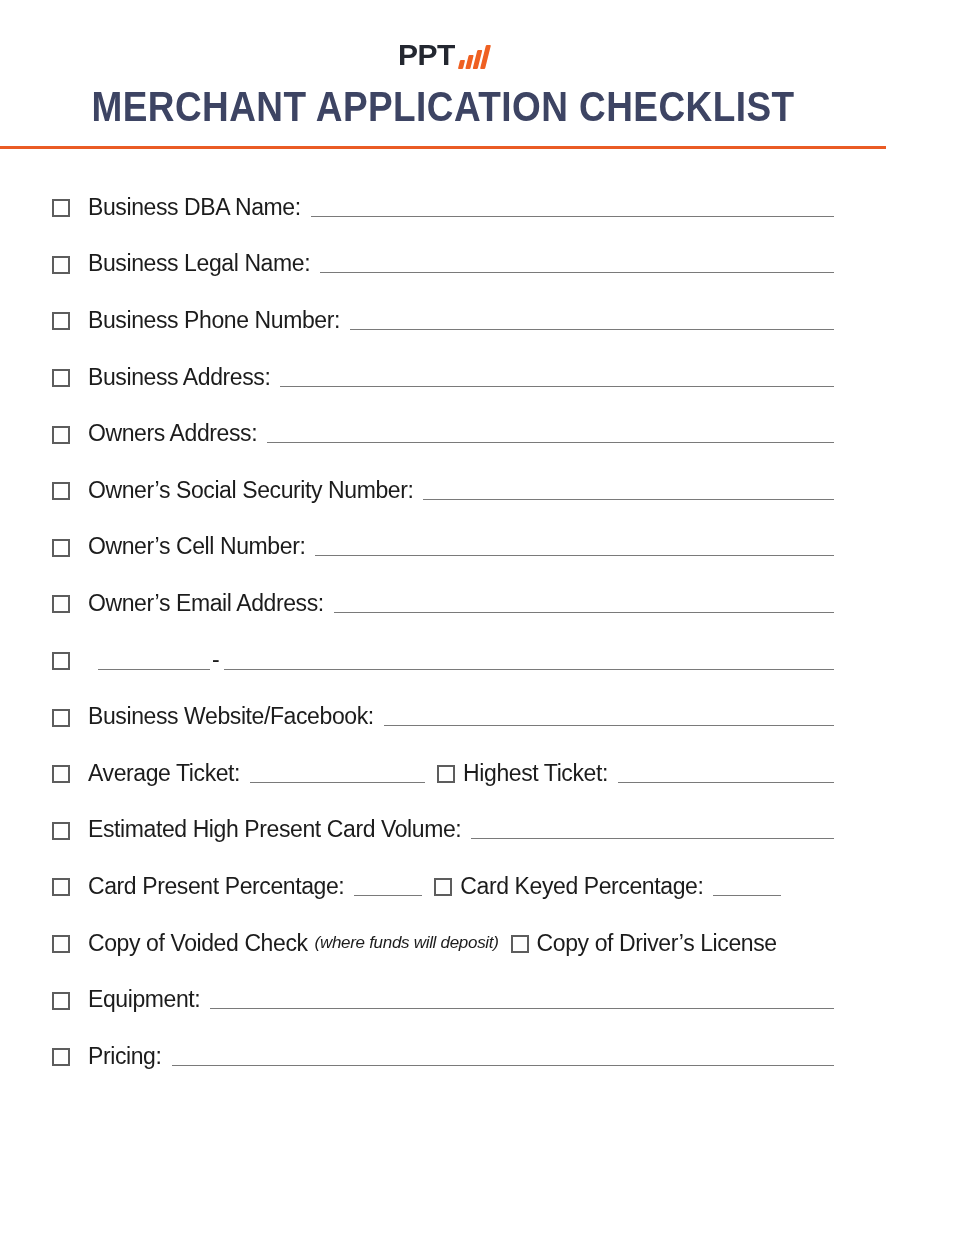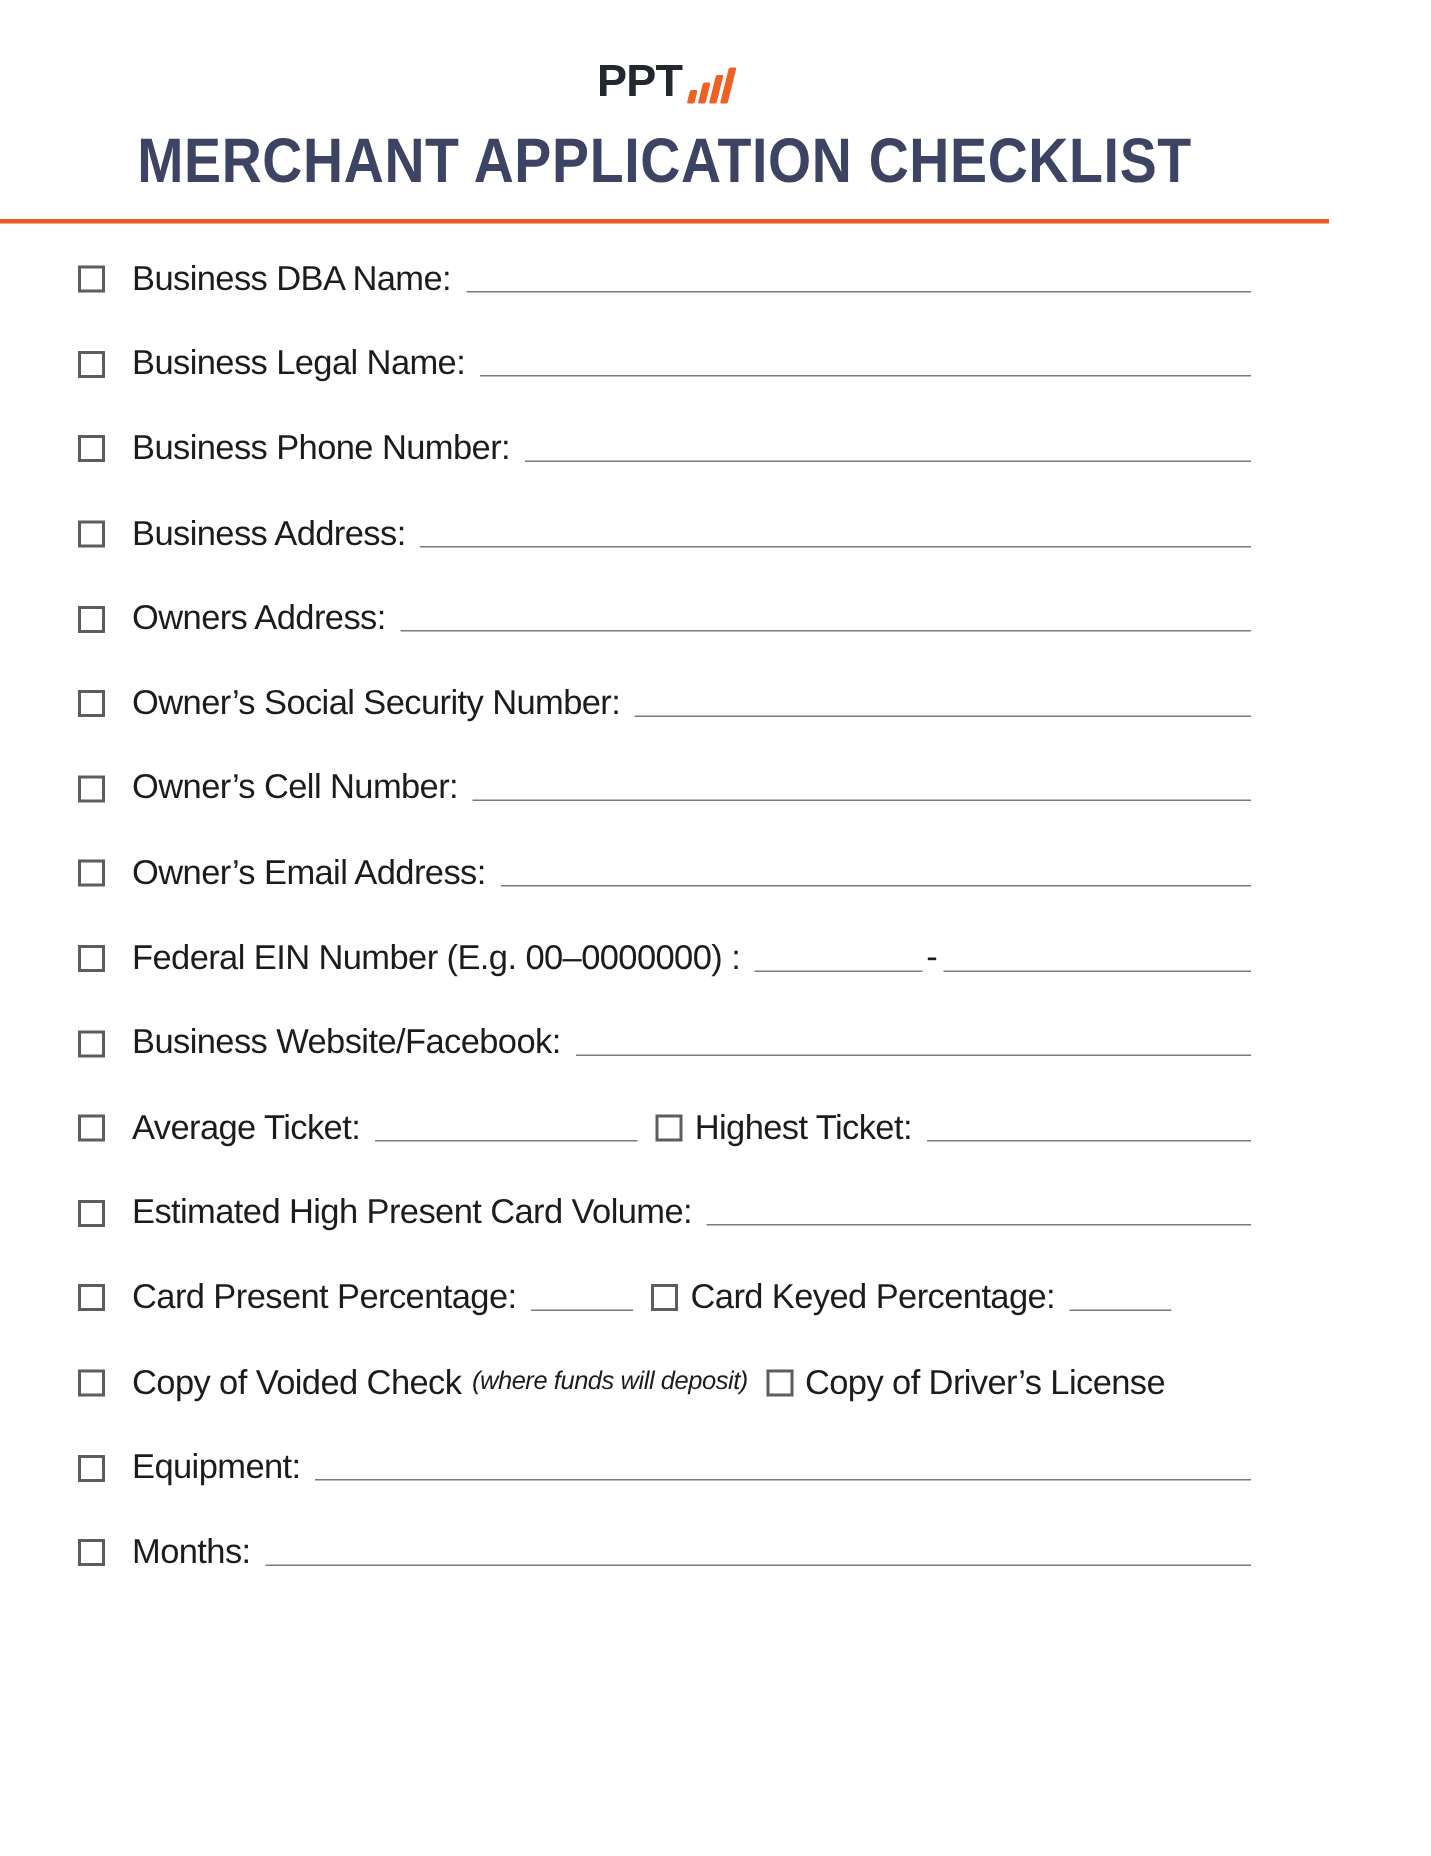--- a/index.html
+++ b/index.html
@@ -77,21 +77,21 @@
 
   .divider {
     margin-top: 18px;
     width: 100%;
     height: 3px;
     background: #ea5b24;
   }
 
   
   .list {
-    padding: 8px 52px 0 52px;
+    padding: 30px 52px 0 52px;
   }
 
   .row {
     display: flex;
     align-items: center;
     height: 56.6px;
     white-space: nowrap;
   }
 
   .cb {
@@ -226,21 +226,20 @@
 
     <div class="row">
       <span class="cb"></span>
       <span class="label">Owner’s Email Address:</span>
       <span class="line"></span>
     </div>
 
 
     <div class="row">
       <span class="cb"></span>
-      <span class="label">Federal EIN Number (E.g. 00–0000000) :</span>
       <span class="line ein-a"></span>
       <span class="dash">-</span>
       <span class="line ein-b"></span>
     </div>
 
     <div class="row">
       <span class="cb"></span>
       <span class="label">Business Website/Facebook:</span>
       <span class="line"></span>
     </div>
@@ -280,18 +279,18 @@
     </div>
 
     <div class="row">
       <span class="cb"></span>
       <span class="label">Equipment:</span>
       <span class="line"></span>
     </div>
 
     <div class="row">
       <span class="cb"></span>
-      <span class="label">Months:</span>
+      <span class="label">Pricing:</span>
       <span class="line"></span>
     </div>
 
   </div>
 </div>
 
 </body></html>

